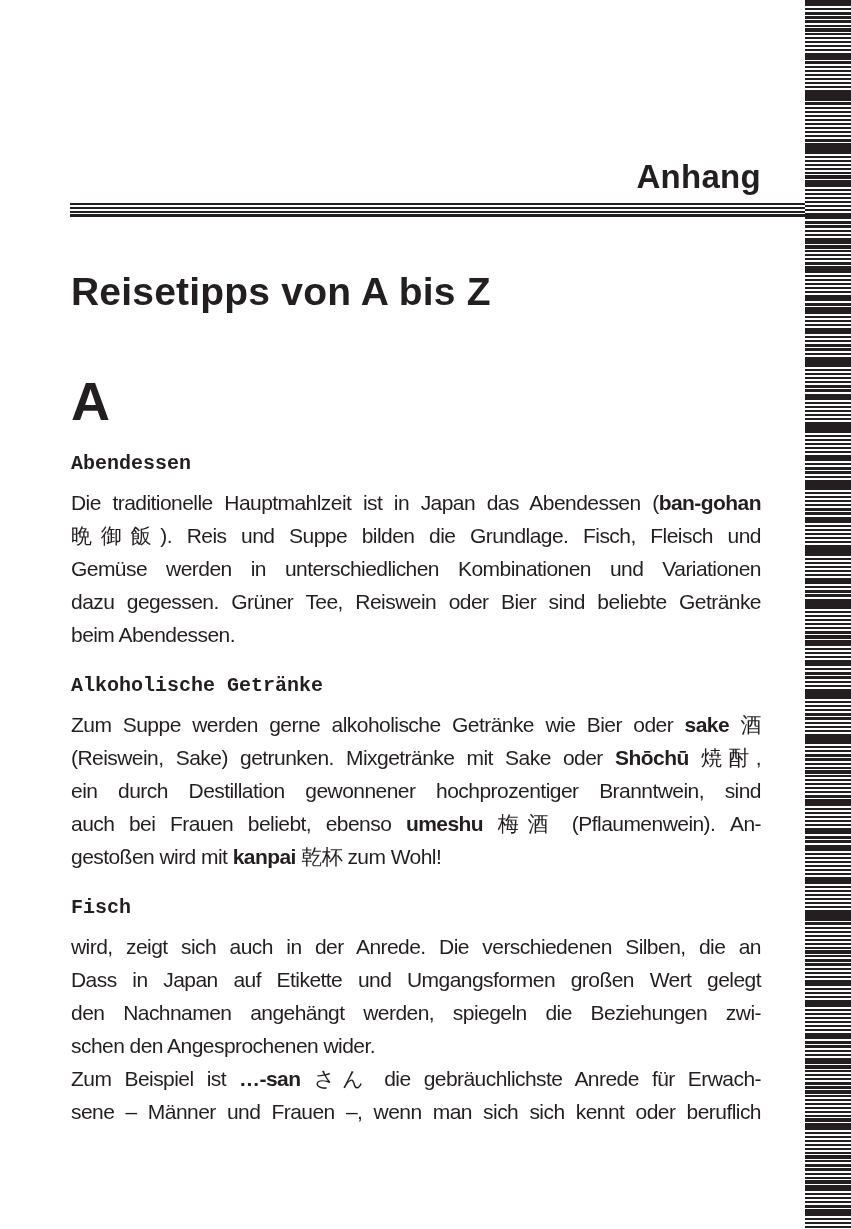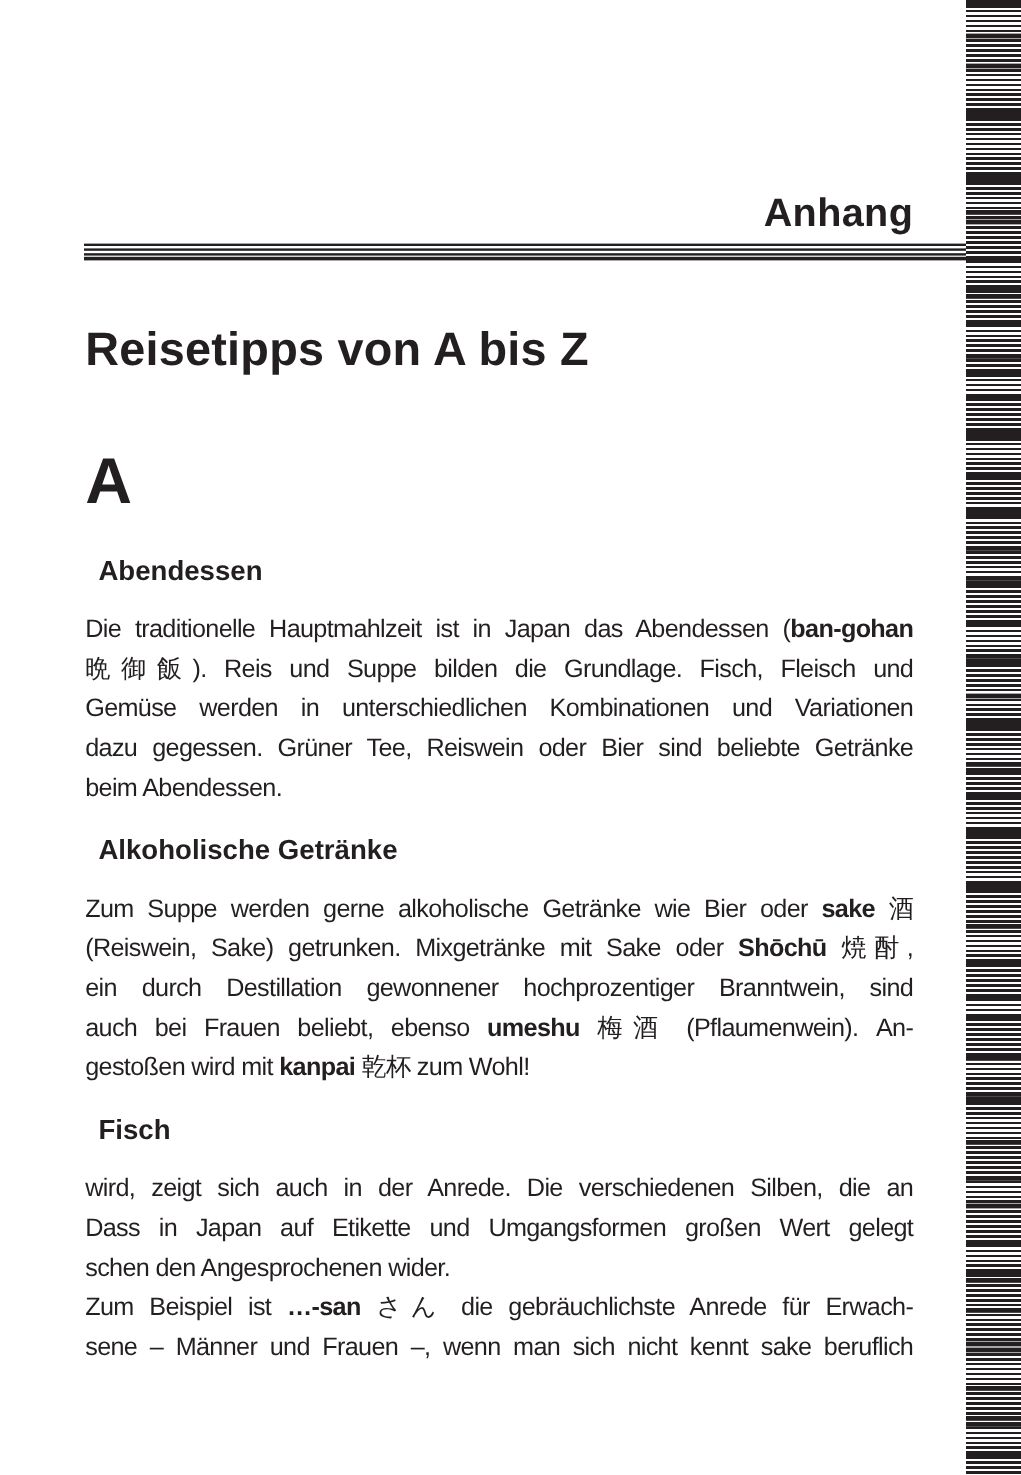--- a/index.html
+++ b/index.html
@@ -24,21 +24,21 @@
   .page-title {
     position: absolute; left: 71px; top: 270px;
     font-size: 39px; font-weight: bold; letter-spacing: 0.2px; margin: 0;
   }
   .letter {
     position: absolute; left: 71px; top: 370px;
     font-size: 54px; font-weight: bold; margin: 0;
   }
   .content { position: absolute; left: 71px; top: 442px; width: 690px; }
   .entry-title {
-    font-size: 23px; font-weight: bold; margin: 11px; line-height: 44px;
+    font-size: 20px; font-weight: bold; margin: 0; line-height: 44px; font-family: Liberation Mono, monospace;
   }
   .entry-body {
     font-family: "Liberation Sans Narrow", "Liberation Sans", sans-serif;
     font-size: 21px; line-height: 33px; margin: 0; text-align: justify;
     letter-spacing: -0.55px; word-spacing: 0px;
   }
   .entry-body b { font-weight: bold; }
   .jp { font-family: Liberation Sans, sans-serif; font-weight: normal; }
   .entry { margin-bottom: 13px; }
   .line { display: block; white-space: nowrap; }
@@ -139,18 +139,19 @@
         <span class="line just"><span>ein durch Destillation gewonnener hochprozentiger Branntwein, sind</span></span>
         <span class="line just"><span>auch bei Frauen beliebt, ebenso </span><b>umeshu</b><span> </span><span class="jp">梅酒</span><span> (Pflaumenwein). An-</span></span>
         <span class="line"><span>gestoßen wird mit </span><b>kanpai</b><span> </span><span class="jp">乾杯</span><span> zum Wohl!</span></span>
       </p>
     </div>
     <div class="entry">
       <h3 class="entry-title">Fisch</h3>
       <p class="entry-body">
         <span class="line just"><span>wird, zeigt sich auch in der Anrede. Die verschiedenen Silben, die an</span></span>
         <span class="line just"><span>Dass in Japan auf Etikette und Umgangsformen großen Wert gelegt</span></span>
+        <span class="line just"><span>den Nachnamen angehängt werden, spiegeln die Beziehungen zwi-</span></span>
         <span class="line"><span>schen den Angesprochenen wider.</span></span>
         <span class="line just"><span>Zum Beispiel ist </span><b>…-san</b><span> </span><span class="jp">さん</span><span> die gebräuchlichste Anrede für Erwach-</span></span>
-        <span class="line just"><span>sene – Männer und Frauen –, wenn man sich nicht kennt sake beruflich</span></span>
+        <span class="line just"><span>sene – Männer und Frauen –, wenn man sich sich kennt oder beruflich</span></span>
       </p>
     </div>
   </div>
 
 </body></html>

